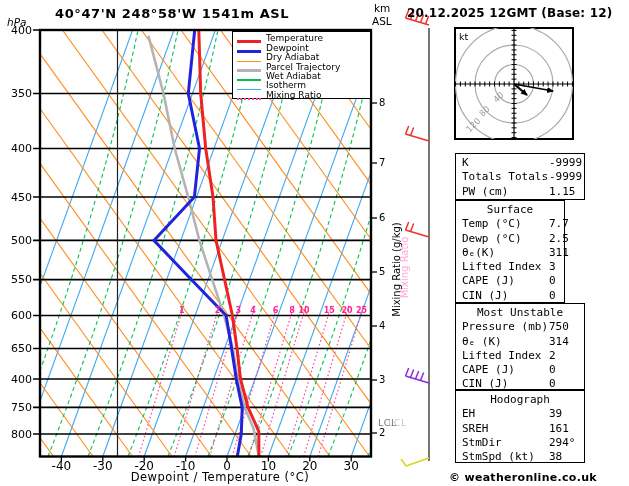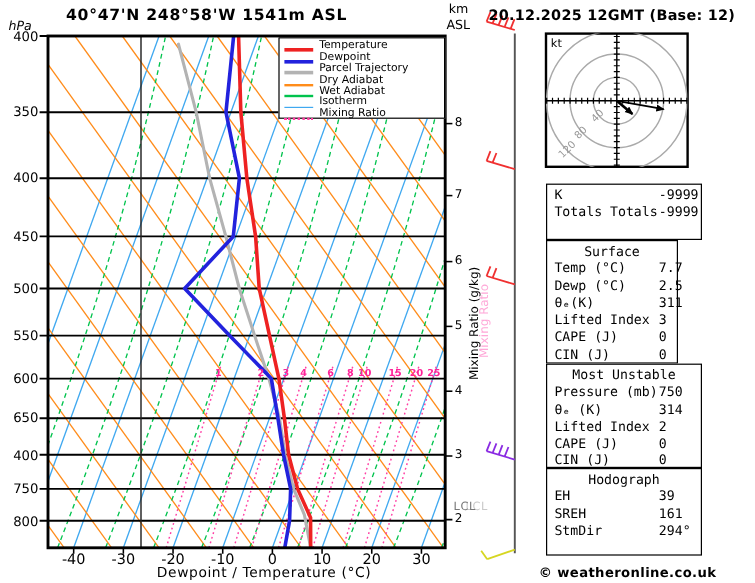--- a/index.html
+++ b/index.html
@@ -290,26 +290,26 @@
     <div id="legitems">
         <div class="legitem">
           <div class="legline" style="height: 3px; background: rgb(238, 34, 34);"></div>
           <span class="leglabel">Temperature</span>
         </div>
         <div class="legitem">
           <div class="legline" style="height: 3px; background: rgb(34, 34, 221);"></div>
           <span class="leglabel">Dewpoint</span>
         </div>
         <div class="legitem">
+          <div class="legline" style="height: 1.5px; background: rgb(255, 140, 26);"></div>
+          <span class="leglabel">Dry Adiabat</span>
+        </div>
+        <div class="legitem">
           <div class="legline" style="height: 3px; background: rgb(179, 179, 179);"></div>
           <span class="leglabel">Parcel Trajectory</span>
-        </div>
-        <div class="legitem">
-          <div class="legline" style="height: 1.5px; background: rgb(255, 140, 26);"></div>
-          <span class="leglabel">Dry Adiabat</span>
         </div>
         <div class="legitem">
           <div class="legline" style="height: 1.5px; background: rgb(0, 195, 77);"></div>
           <span class="leglabel">Wet Adiabat</span>
         </div>
         <div class="legitem">
           <div class="legline" style="height: 1.5px; background: rgb(63, 168, 240);"></div>
           <span class="leglabel">Isotherm</span>
         </div>
         <div class="legitem">
@@ -323,20 +323,21 @@
   <div id="ringlabels">
       <div class="abs ringlab" style="left: 493px; top: 92px;">40</div>
       <div class="abs ringlab" style="left: 479.2px; top: 105.8px;">80</div>
       <div class="abs ringlab" style="left: 465.4px; top: 119.6px;">120</div>
     </div>
 
   <div id="stats">
       <div class="abs tbox" style="left: 455px; top: 153px; width: 130px; height: 47px;">
         <div class="trow"><span>K</span><span class="tval">-9999</span></div>
         <div class="trow"><span>Totals Totals</span><span class="tval">-9999</span></div>
+        <div class="trow"><span>PW (cm)</span><span class="tval">1.15</span></div>
       </div>
       <div class="abs tbox" style="left: 455px; top: 200px; width: 110px; height: 103px;">
         <div class="thead">Surface</div>
         <div class="trow"><span>Temp (°C)</span><span class="tval">7.7</span></div>
         <div class="trow"><span>Dewp (°C)</span><span class="tval">2.5</span></div>
         <div class="trow"><span>θₑ(K)</span><span class="tval">311</span></div>
         <div class="trow"><span>Lifted Index</span><span class="tval">3</span></div>
         <div class="trow"><span>CAPE (J)</span><span class="tval">0</span></div>
         <div class="trow"><span>CIN (J)</span><span class="tval">0</span></div>
       </div>
@@ -346,17 +347,18 @@
         <div class="trow"><span>θₑ (K)</span><span class="tval">314</span></div>
         <div class="trow"><span>Lifted Index</span><span class="tval">2</span></div>
         <div class="trow"><span>CAPE (J)</span><span class="tval">0</span></div>
         <div class="trow"><span>CIN (J)</span><span class="tval">0</span></div>
       </div>
       <div class="abs tbox" style="left: 455px; top: 390px; width: 130px; height: 73px;">
         <div class="thead">Hodograph</div>
         <div class="trow"><span>EH</span><span class="tval">39</span></div>
         <div class="trow"><span>SREH</span><span class="tval">161</span></div>
         <div class="trow"><span>StmDir</span><span class="tval">294°</span></div>
+        <div class="trow"><span>StmSpd (kt)</span><span class="tval">38</span></div>
       </div>
     </div>
 
   <div class="abs footer" style="left:449px;top:471px;">© weatheronline.co.uk</div>
 </div>
 
 </body></html>

